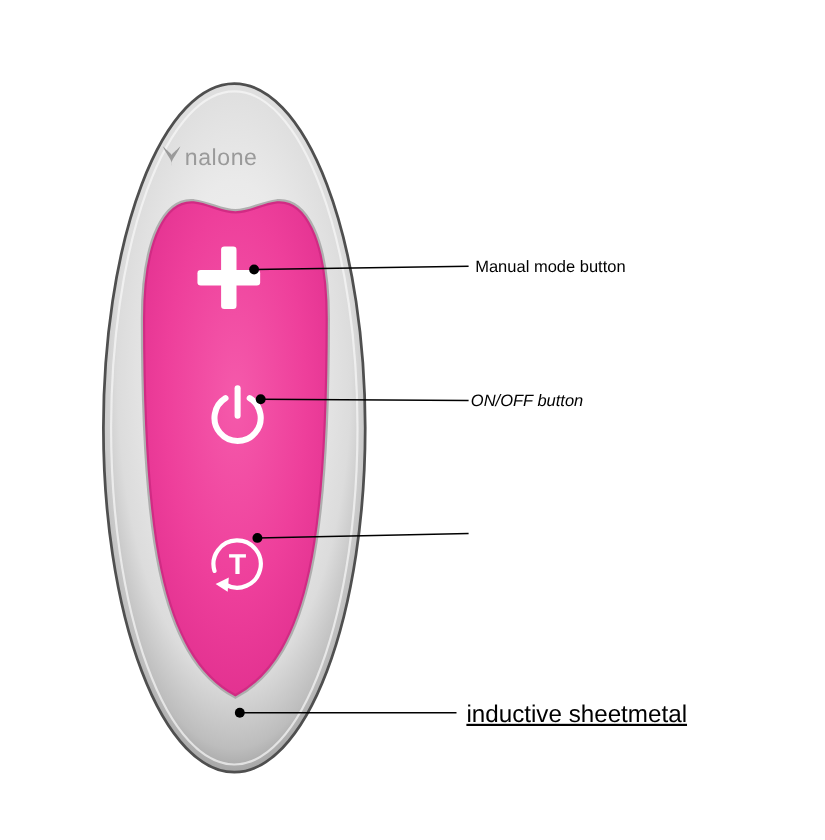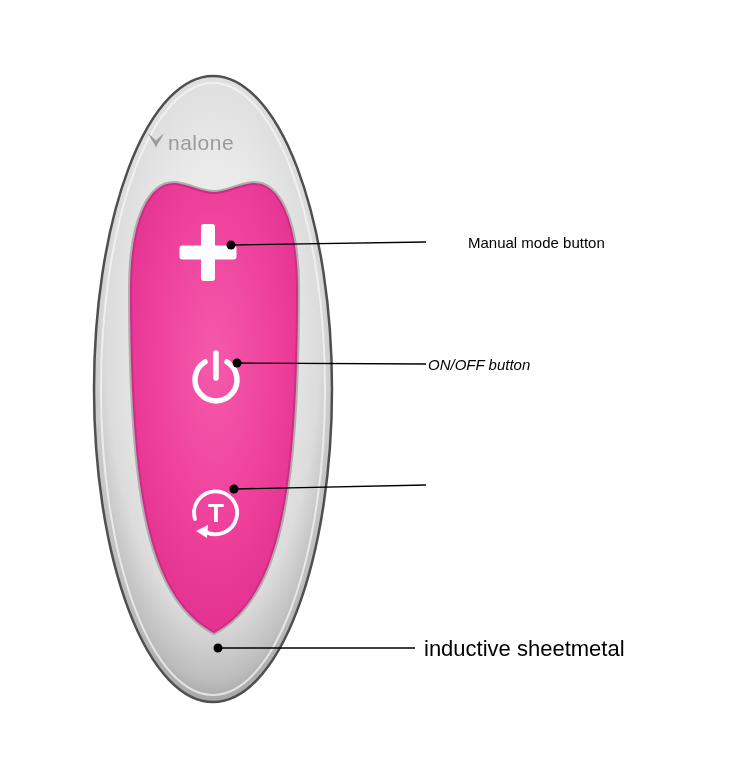--- a/index.html
+++ b/index.html
@@ -12,21 +12,21 @@
   }
   .stage { position: absolute; inset: 0; }
   svg.device-svg { position: absolute; left: 0; top: 0; }
   .callout-label {
     position: absolute;
     color: #000000;
     font-size: 15px;
     line-height: 18px;
     white-space: nowrap;
   }
-  .callout-label.big { font-size: 22px; line-height: 25px; }
+  .callout-label.big { font-size: 22px; line-height: 25px; text-decoration: underline; }
 </style>
 </head>
 <body>
 
 <div class="stage">
 
   <svg class="device-svg" width="750" height="764" viewBox="0 0 750 764">
     <defs>
       <radialGradient id="bodyGrad" cx="50%" cy="42%" r="62%">
         <stop offset="0%" stop-color="#f5f5f5"></stop>
@@ -101,20 +101,20 @@
     <g>
       <circle cx="234" cy="489" r="4.5" fill="#000000"></circle>
       <line x1="234" y1="489" x2="426" y2="485" stroke="#000000" stroke-width="1.4"></line>
     </g>
     <g>
       <circle cx="218" cy="648" r="4.5" fill="#000000"></circle>
       <line x1="218" y1="648" x2="415" y2="648" stroke="#000000" stroke-width="1.4"></line>
     </g>
   </svg>
 
-  <div class="callout-label" style="left:432px; top:234px;margin-left:36px;">Manual mode button</div>
+  <div class="callout-label" style="left:432px; top:234px;">Manual mode button</div>
 
   <div class="callout-label" style="left:428px; top:356px;font-style:italic;">ON/OFF button</div>
 
 
   <div class="callout-label big" style="left:424px; top:636px;">inductive sheetmetal</div>
 
 </div>
 
 </body></html>

